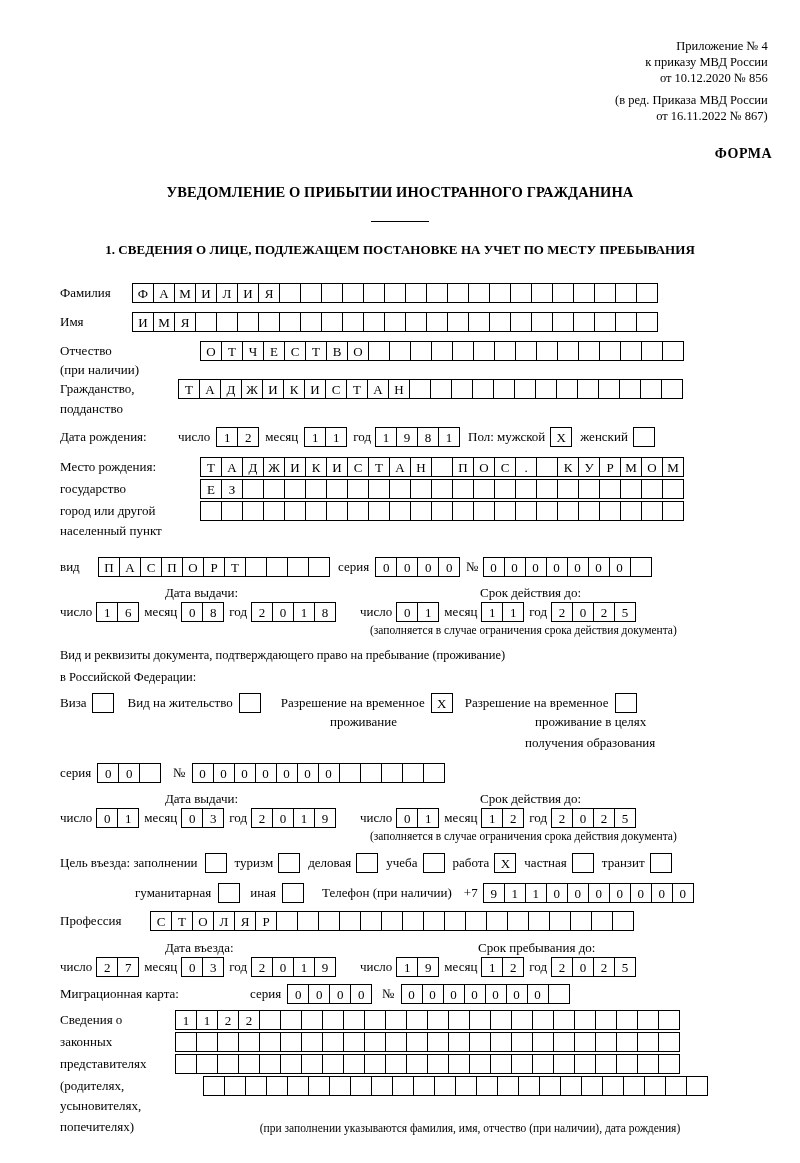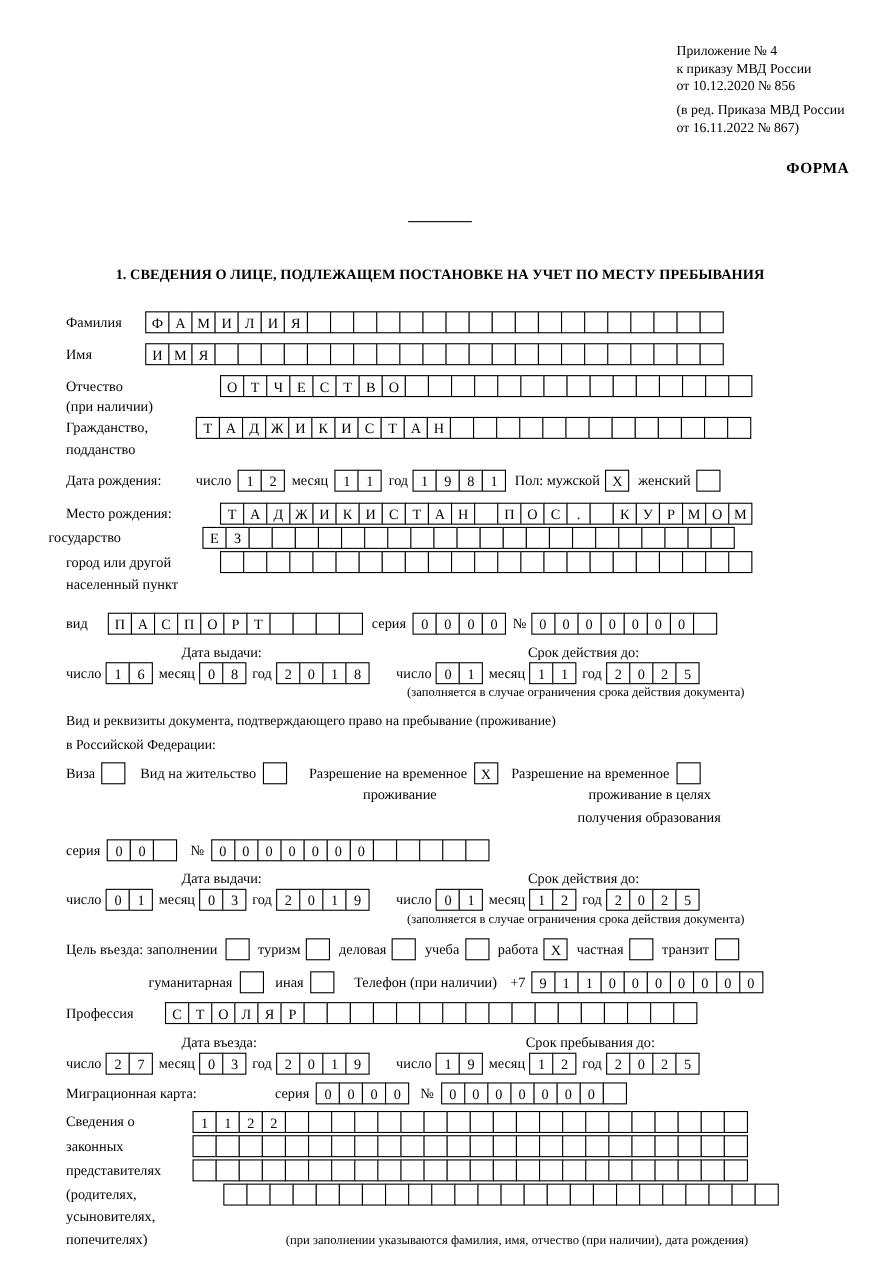--- a/index.html
+++ b/index.html
@@ -21,21 +21,21 @@
     height: 1163px;
     padding: 0;
   }
   
   .header-ref {
     position: absolute;
     left: 615px;
     top: 38px;
     font-size: 12.5px;
     line-height: 16px;
-    text-align: left;
+    text-align: right;
   }
   .header-ref .gap {
     display: block;
     height: 6px;
   }
   .forma {
     position: absolute;
     right: 28px;
     top: 146px;
     font-size: 14px;
@@ -129,20 +129,21 @@
     <div>к приказу МВД России</div>
     <div>от 10.12.2020 № 856</div>
     <span class="gap"></span>
     <div>(в ред. Приказа МВД России</div>
     <div>от 16.11.2022 № 867)</div>
   </div>
 
   <div class="forma">ФОРМА</div>
 
   <div class="doc-title">
+    <div>УВЕДОМЛЕНИЕ О ПРИБЫТИИ ИНОСТРАННОГО ГРАЖДАНИНА</div>
     <div>
       <span class="underline-blank"></span>
     </div>
   </div>
 
   <div class="section-title">1. СВЕДЕНИЯ О ЛИЦЕ, ПОДЛЕЖАЩЕМ ПОСТАНОВКЕ НА УЧЕТ ПО МЕСТУ ПРЕБЫВАНИЯ</div>
 
   <div class="row" style="left:60px; top:283px;">
     <span class="lbl" style="width:72px;">Фамилия</span>
     <span class="cells" id="surname-cells">
@@ -316,21 +317,21 @@
         <span class="cell">.</span>
         <span class="cell"> </span>
         <span class="cell">К</span>
         <span class="cell">У</span>
         <span class="cell">Р</span>
         <span class="cell">М</span>
         <span class="cell">О</span>
         <span class="cell">М</span>
       </span>
   </div>
-  <div class="row" style="left:44px; top:479px;">
+  <div class="row" style="left:60px; top:479px;">
     <span class="lbl" style="width:140px;">государство</span>
     <span class="cells" id="birthplace-cells-2">
         <span class="cell">Е</span>
         <span class="cell">З</span>
         <span class="cell"></span>
         <span class="cell"></span>
         <span class="cell"></span>
         <span class="cell"></span>
         <span class="cell"></span>
         <span class="cell"></span>

